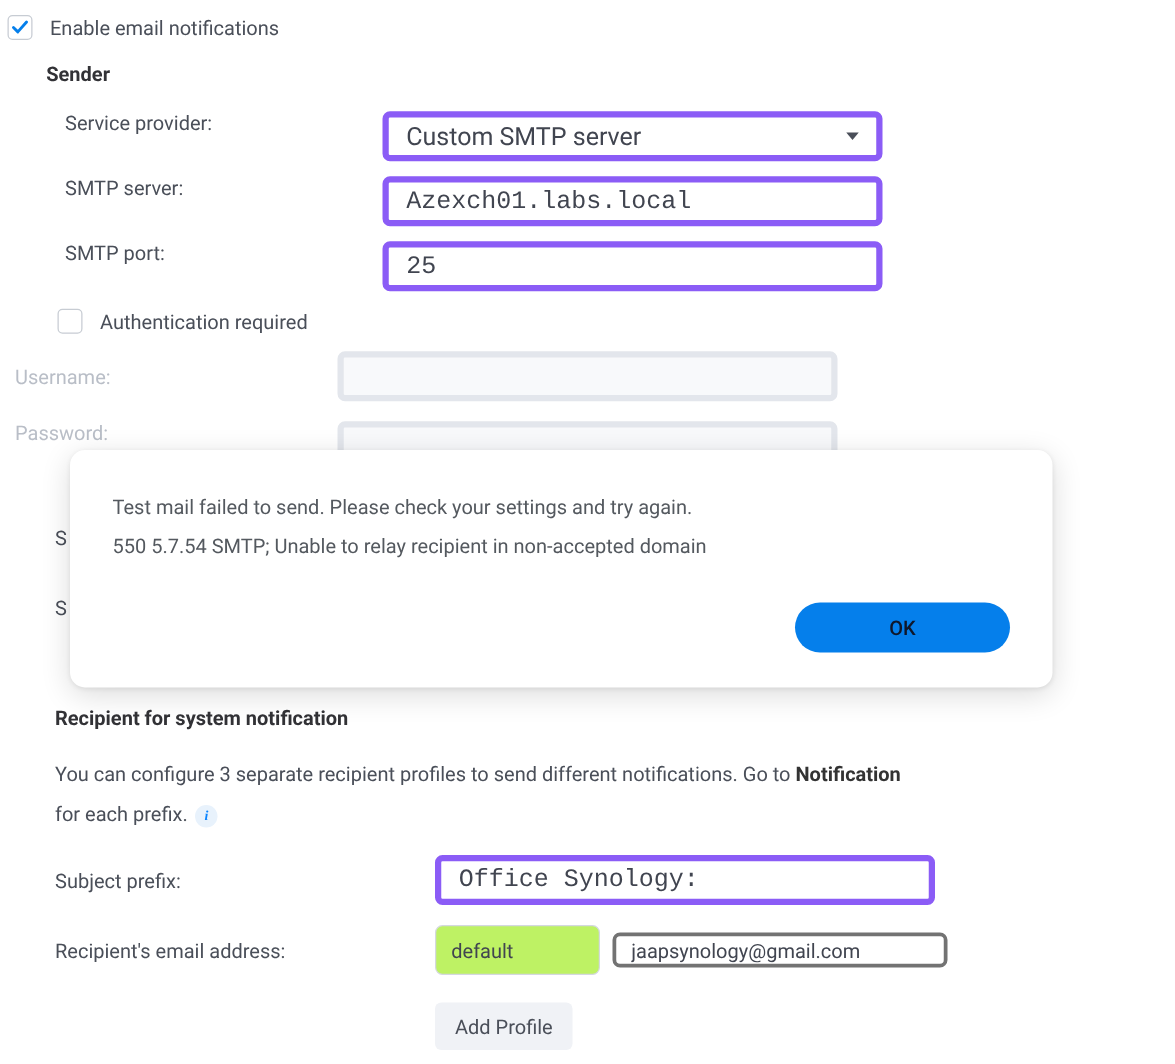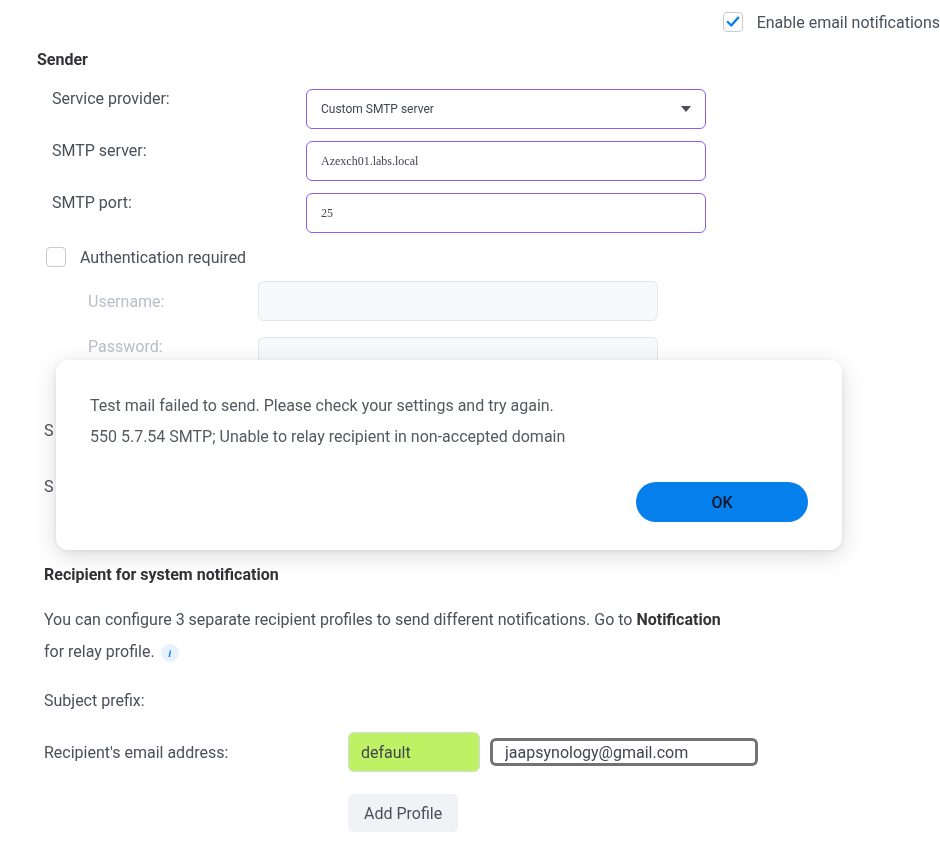--- a/index.html
+++ b/index.html
@@ -15,21 +15,20 @@
   .row {
     display: flex;
     align-items: flex-start;
     padding: 6px 0 6px 6px;
     min-height: 40px;
   }
   .checkbox-row {
     display: flex;
     align-items: center;
     padding: 4px 0 16px 6px;
-    justify-content: flex-end;
   }
   .checkbox {
     width: 20px;
     height: 20px;
     border: 1px solid #c7ccd3;
     border-radius: 4px;
     display: inline-flex;
     align-items: center;
     justify-content: center;
     margin-right: 14px;
@@ -46,58 +45,58 @@
   }
   .form-label {
     width: 300px;
     padding-left: 46px;
     color: #4a4f59;
     flex-shrink: 0;
   }
   .form-control {
     width: 400px;
     height: 40px;
-    border: 1px solid #8b5cf6;
+    border: 5px solid #8b5cf6;
     border-radius: 6px;
     padding: 0 14px;
-    font-size: 12px;
+    font-size: 20px;
     color: #414550;
     background: #fff;
     display: flex;
     align-items: center;
   }
   .form-control.select {
     justify-content: space-between;
     cursor: pointer;
   }
   .form-control.disabled {
     background: #f8f9fb;
     color: #b9bec7;
     border-color: #e3e6ec;
   }
   input.form-control {
     outline: none;
-    font-family: Liberation Serif, serif;
+    font-family: Liberation Mono, monospace;
   }
   .chevron {
     width: 0; height: 0;
     border-left: 5px solid transparent;
     border-right: 5px solid transparent;
     border-top: 6px solid #4a4f59;
   }
   .indent-checkbox-row {
     display: flex;
     align-items: flex-end;
     padding: 8px 0 8px 46px;
   }
   .indent-label {
     width: 258px;
-    padding-left: 88px;
     color: #b9bec7;
     flex-shrink: 0;
+    margin-left: 12px;
   }
   .indent-row {
     display: flex;
     align-items: center;
     padding: 6px 0 6px 0;
     min-height: 40px;
   }
   .recipient-title {
     font-weight: 700;
     color: #323236;
@@ -265,26 +264,27 @@
   <div style="height:54px;"></div>
   <div style="padding-left:44px; color:#4a4f59; height:30px;">S</div>
   <div style="height:26px;"></div>
   <div style="padding-left:44px; color:#4a4f59; height:30px;">S</div>
 </div>
 
 <div class="recipient-title">Recipient for system notification</div>
 
 <div class="desc">
   <span>You can configure 3 separate recipient profiles to send different notifications. Go to </span><b>Notification</b><br>
-  <span>for relay profile.</span>
+  <span>for each prefix.</span>
   <span class="info-icon">i</span>
 </div>
 
 <div class="row2">
   <div class="label2">Subject prefix:</div>
+  <input class="form-control" style="width: 400px;" type="text" value="Office Synology:">
 </div>
 
 <div class="row2">
   <div class="label2">Recipient's email address:</div>
   <input class="small-input" type="text" value="default" style="">
   <input class="email-input" type="text" value="jaapsynology@gmail.com" style="">
 </div>
 
 <button class="add-profile-btn">Add Profile</button>
 

